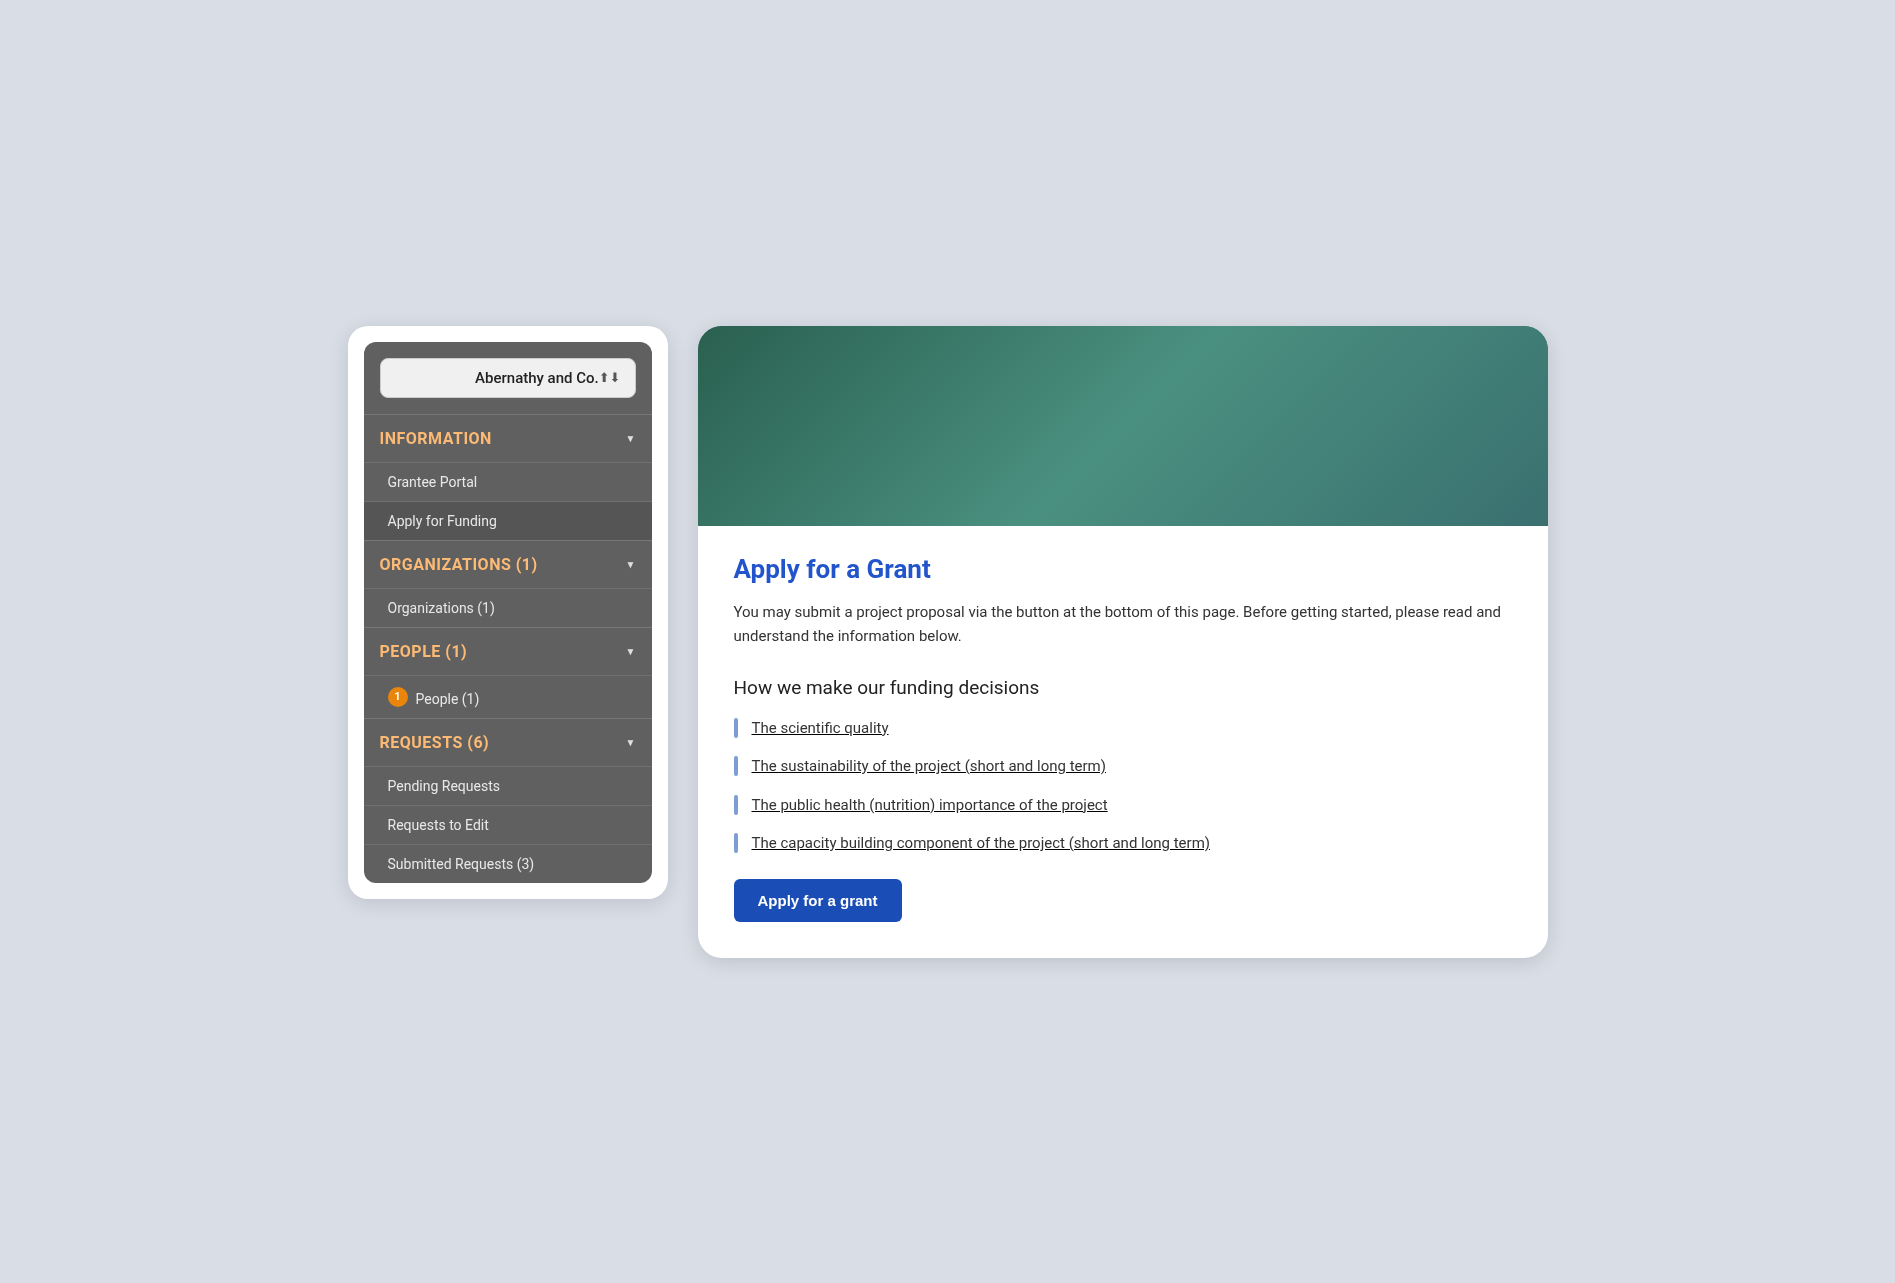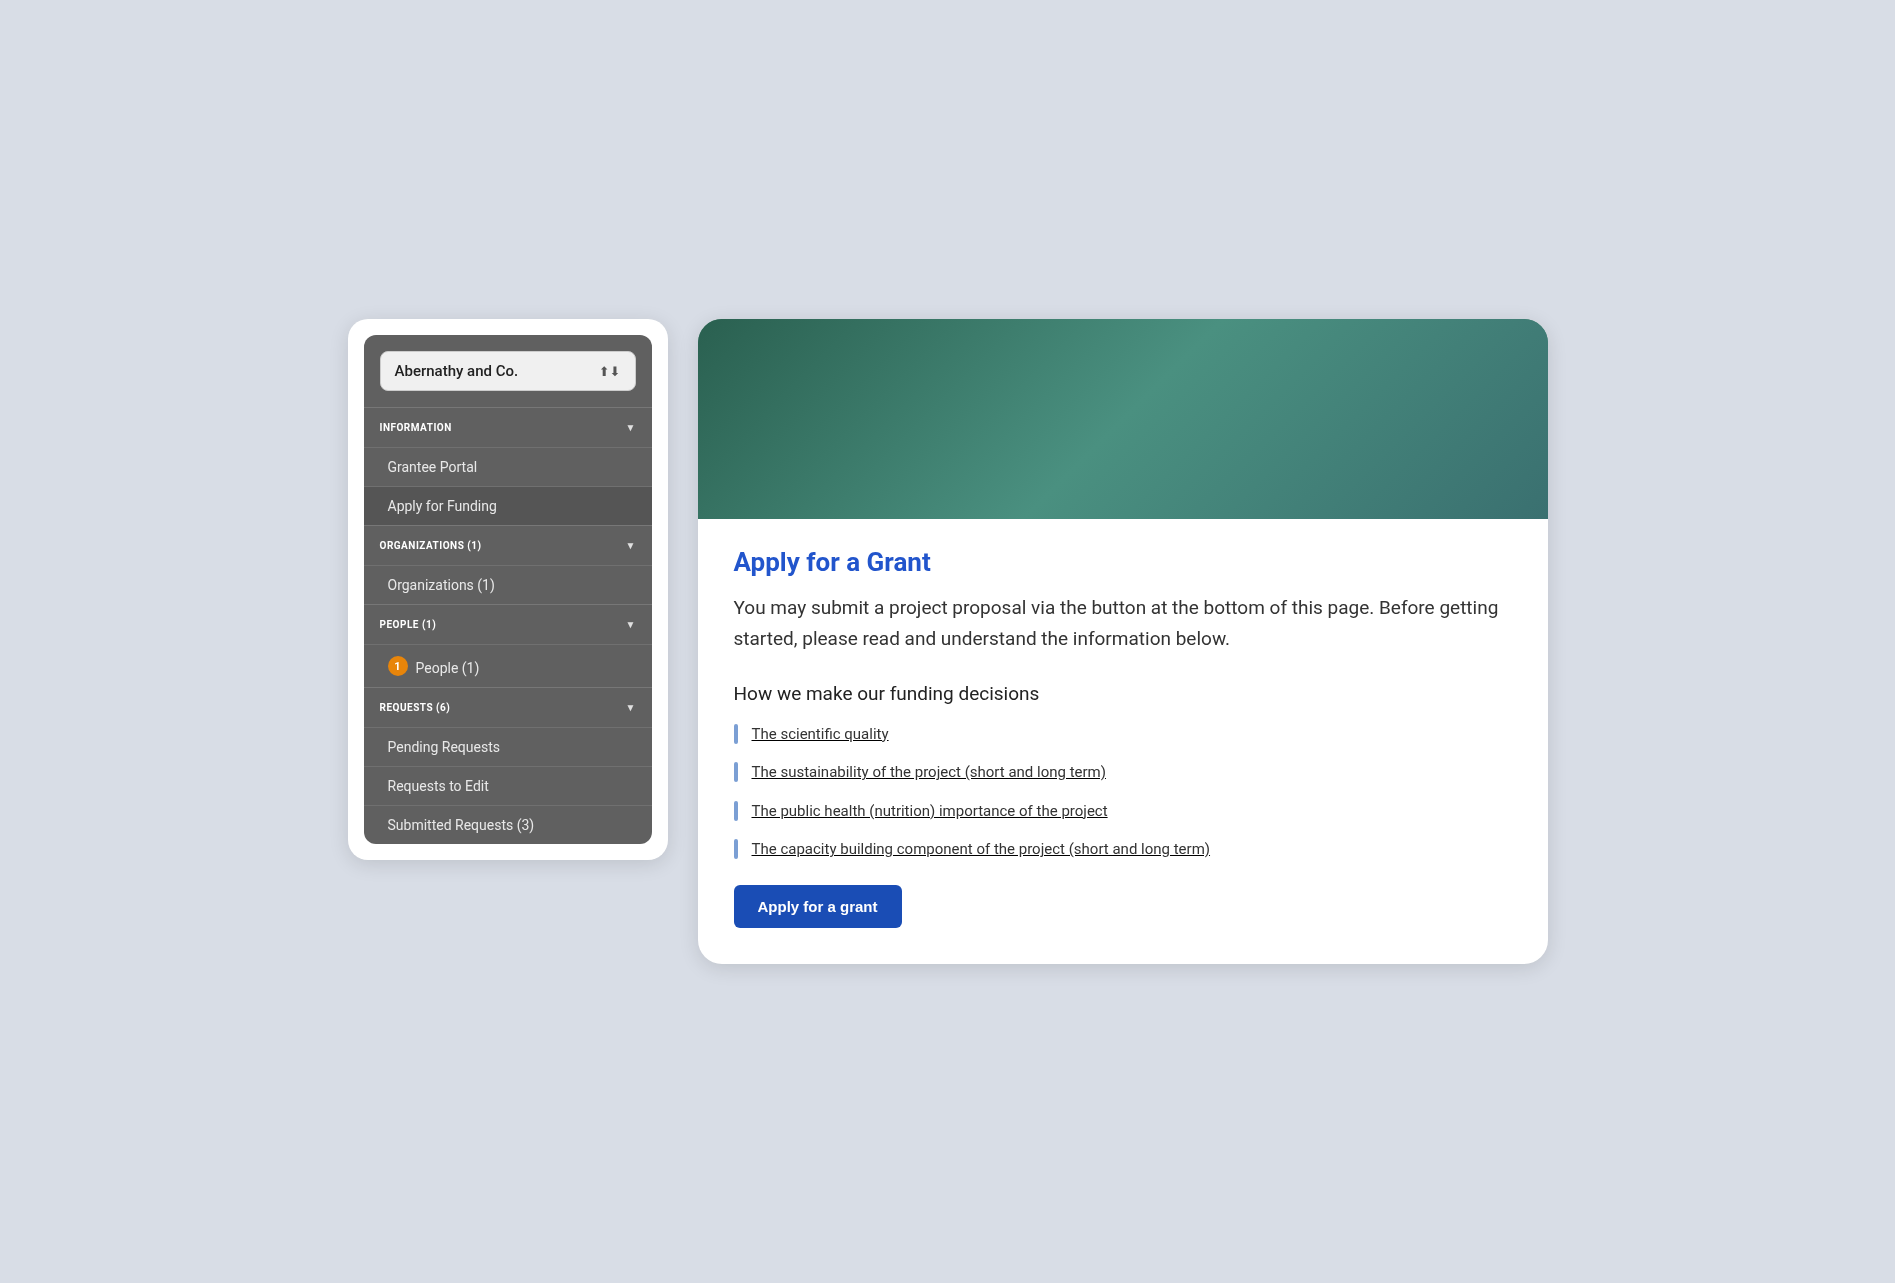--- a/index.html
+++ b/index.html
@@ -38,21 +38,21 @@
       overflow: hidden;
     }
 
     .org-selector {
       margin: 16px;
       background: #f0f0f0;
       border: 1px solid #ccc;
       border-radius: 8px;
       padding: 10px 14px;
       display: flex;
-      justify-content: space-between;
+      justify-content: flex-end;
       align-items: center;
       cursor: pointer;
     }
 
     .org-selector-text {
       font-size: 15px;
       font-weight: 500;
       color: #222;
     }
 
@@ -67,23 +67,23 @@
 
     .sidebar-section-header {
       display: flex;
       justify-content: space-between;
       align-items: center;
       padding: 14px 16px;
       cursor: pointer;
     }
 
     .sidebar-section-label {
-      font-size: 10px;
+      font-size: 16px;
       font-weight: 700;
-      color: #ffffff;
+      color: #fdba74;
       letter-spacing: 0.5px;
     }
 
     .sidebar-chevron {
       color: #e0e0e0;
       font-size: 10px;
     }
 
     .sidebar-item {
       padding: 11px 16px 11px 24px;
@@ -133,21 +133,21 @@
     }
 
     .page-title {
       font-size: 26px;
       font-weight: 700;
       color: #2255cc;
       margin-bottom: 16px;
     }
 
     .intro-text {
-      font-size: 19px;
+      font-size: 15px;
       color: #333;
       line-height: 1.6;
       margin-bottom: 28px;
     }
 
     .section-heading {
       font-size: 19px;
       font-weight: 400;
       color: #222;
       margin-bottom: 18px;

